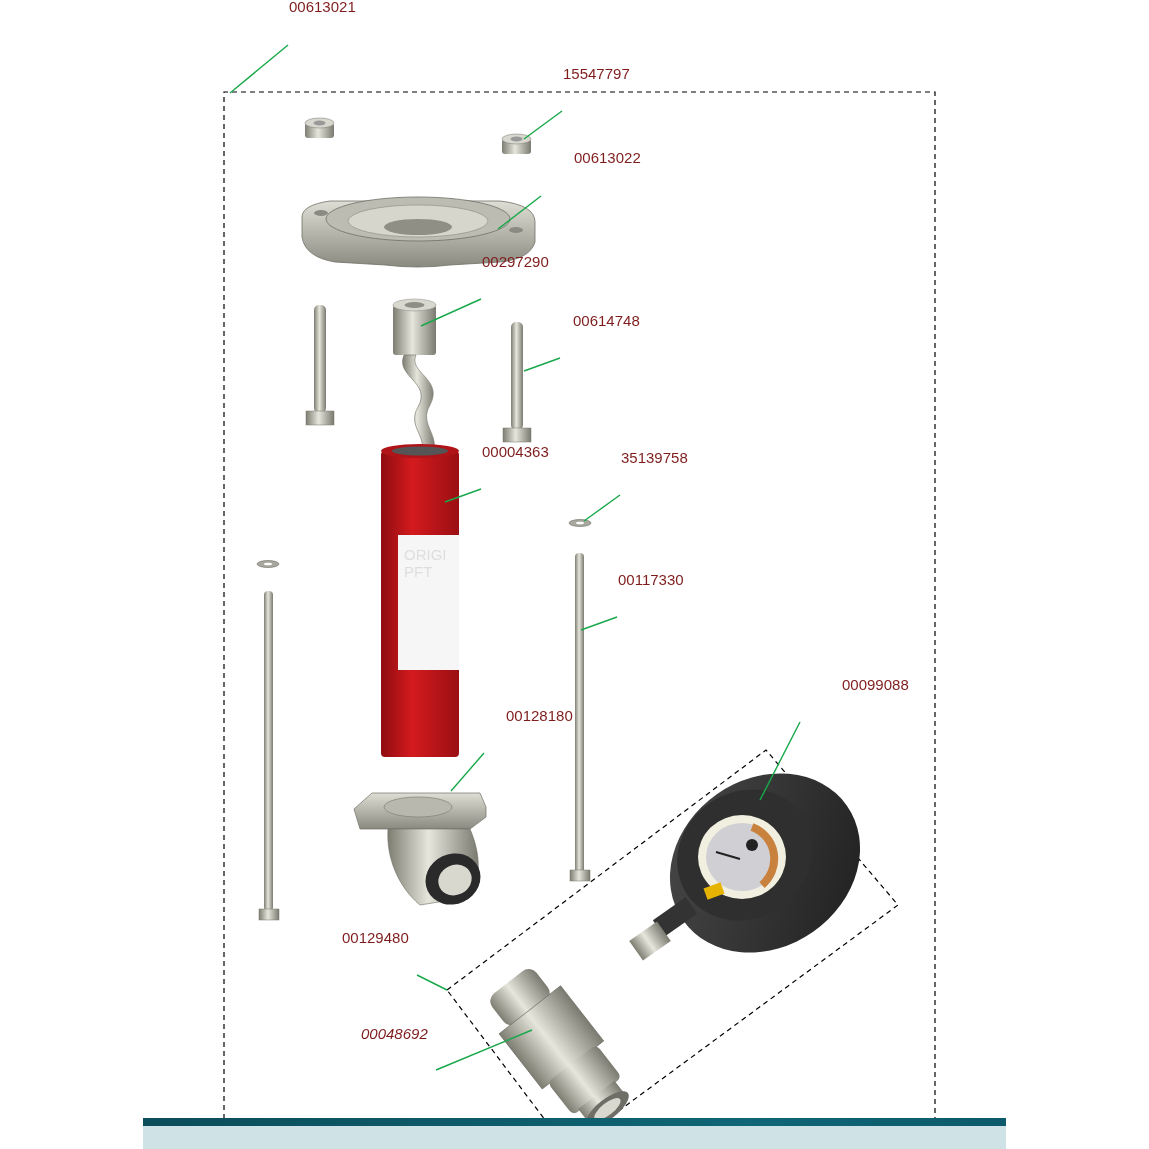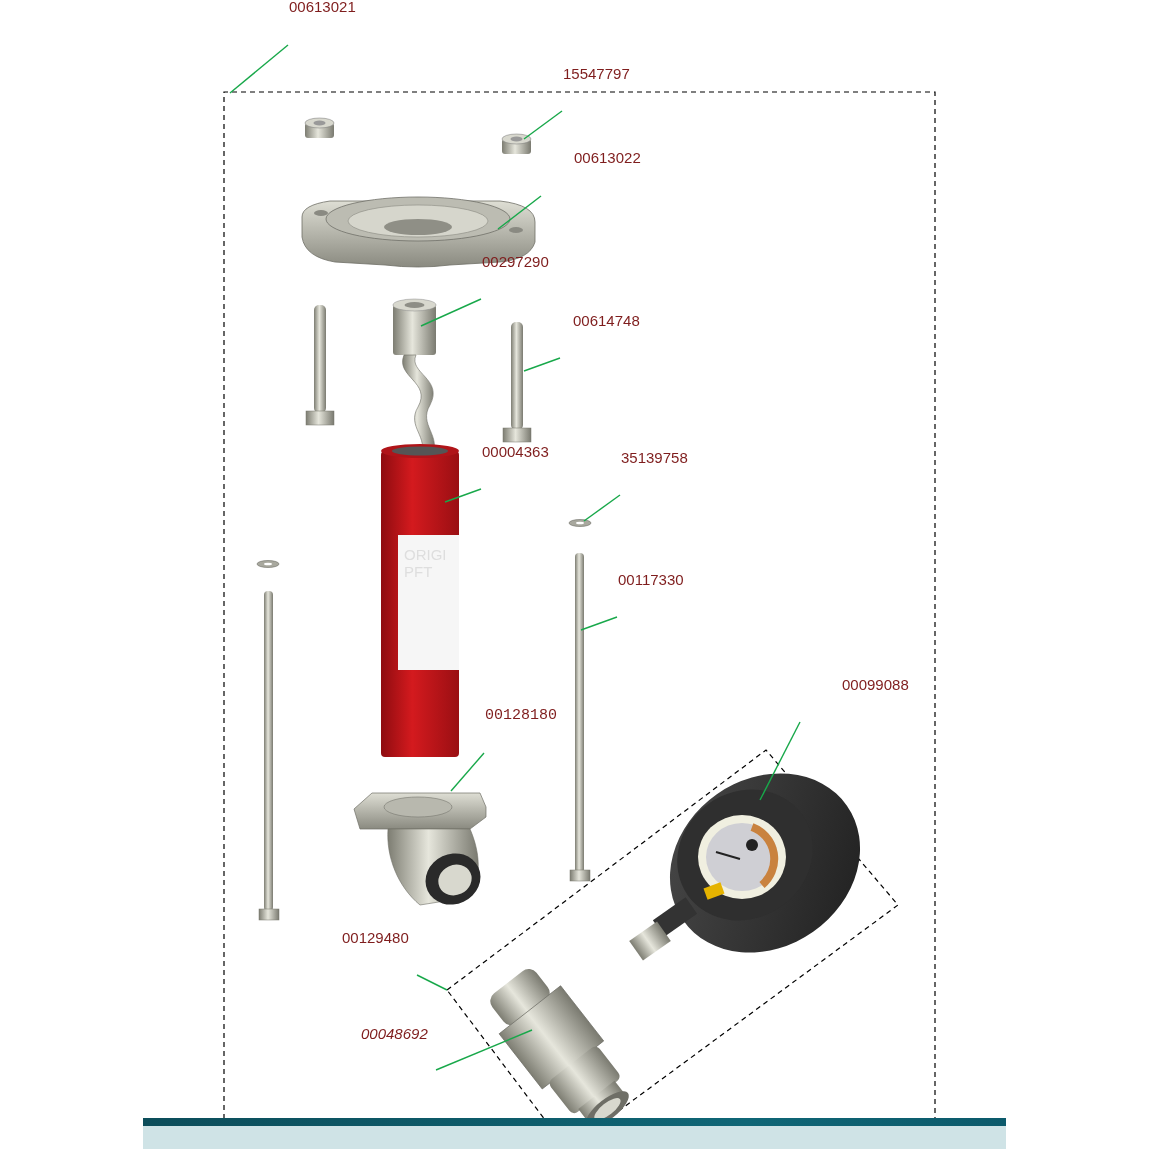--- a/index.html
+++ b/index.html
@@ -157,18 +157,18 @@
 
 <div class="callout" style="left:289px;top:-1px;">00613021</div>
 <div class="callout" style="left:563px;top:66px;">15547797</div>
 <div class="callout" style="left:574px;top:150px;">00613022</div>
 <div class="callout" style="left:482px;top:254px;">00297290</div>
 <div class="callout" style="left:561px;top:313px;margin-left:12px;">00614748</div>
 <div class="callout" style="left:482px;top:444px;">00004363</div>
 <div class="callout" style="left:621px;top:450px;">35139758</div>
 <div class="callout" style="left:618px;top:572px;">00117330</div>
 <div class="callout" style="left:801px;top:677px;margin-left:41px;">00099088</div>
-<div class="callout" style="left:485px;top:708px;font-family:Liberation Mono, monospace;">00128180</div>
+<div class="callout" style="left:506px;top:708px;">00128180</div>
 <div class="callout" style="left:342px;top:930px;">00129480</div>
 <div class="callout" style="left:361px;top:1026px;font-style:italic;">00048692</div>
 
 <div id="footer-dark"></div>
 <div id="footer-light"></div>
 
 </body></html>

